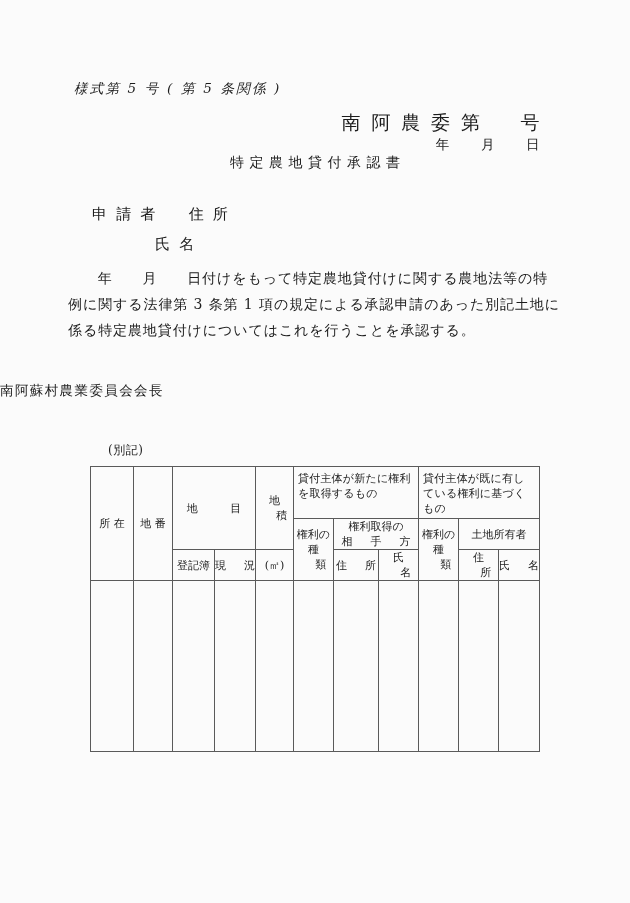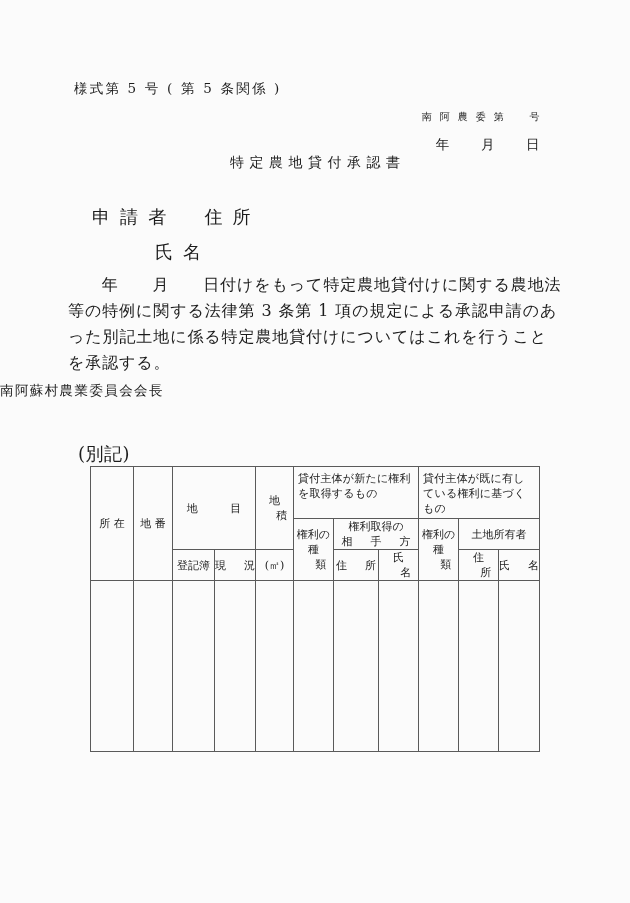--- a/index.html
+++ b/index.html
@@ -21,26 +21,27 @@
   }
 
   
   .form-no {
     position: absolute;
     left: 74px;
     top: 80px;
     font-size: 13.5px;
     letter-spacing: 2.2px;
     white-space: pre;
+    font-style: italic;
   }
   .doc-number {
     position: absolute;
     right: 88px;
     top: 110px;
-    font-size: 10px;
+    font-size: 19px;
     letter-spacing: 2.4px;
     white-space: pre;
   }
   .doc-date {
     position: absolute;
     right: 88px;
     top: 136px;
     font-size: 13.5px;
     letter-spacing: 2.4px;
     white-space: pre;
@@ -55,60 +56,60 @@
     letter-spacing: 5.5px;
     text-indent: 5.5px;
     white-space: pre;
   }
 
   
   .applicant {
     position: absolute;
     left: 92px;
     top: 205px;
-    font-size: 18px;
+    font-size: 15px;
   }
   .applicant .row {
     white-space: pre;
     letter-spacing: 2.2px;
     margin-bottom: 11px;
   }
   .applicant .row.indent {
     padding-left: 63px;
   }
 
   
   .body-text {
     position: absolute;
     left: 68px;
-    top: 272px;
+    top: 265px;
     width: 494px;
-    font-size: 16px;
+    font-size: 14px;
     line-height: 26px;
     letter-spacing: 0.9px;
   }
   .body-text .lead { white-space: pre; }
 
   
   .signature {
     position: absolute;
     left: 0;
     right: 0;
     top: 382px;
     font-size: 13.5px;
     letter-spacing: 1.4px;
     white-space: pre;
   }
 
   
   .appendix-label {
     position: absolute;
-    left: 78px;
+    left: 108px;
     top: 442px;
-    font-size: 18px;
+    font-size: 12px;
     letter-spacing: 0.5px;
     white-space: pre;
   }
 
   
   .land-table {
     position: absolute;
     left: 90px;
     top: 466px;
     width: 449px;

